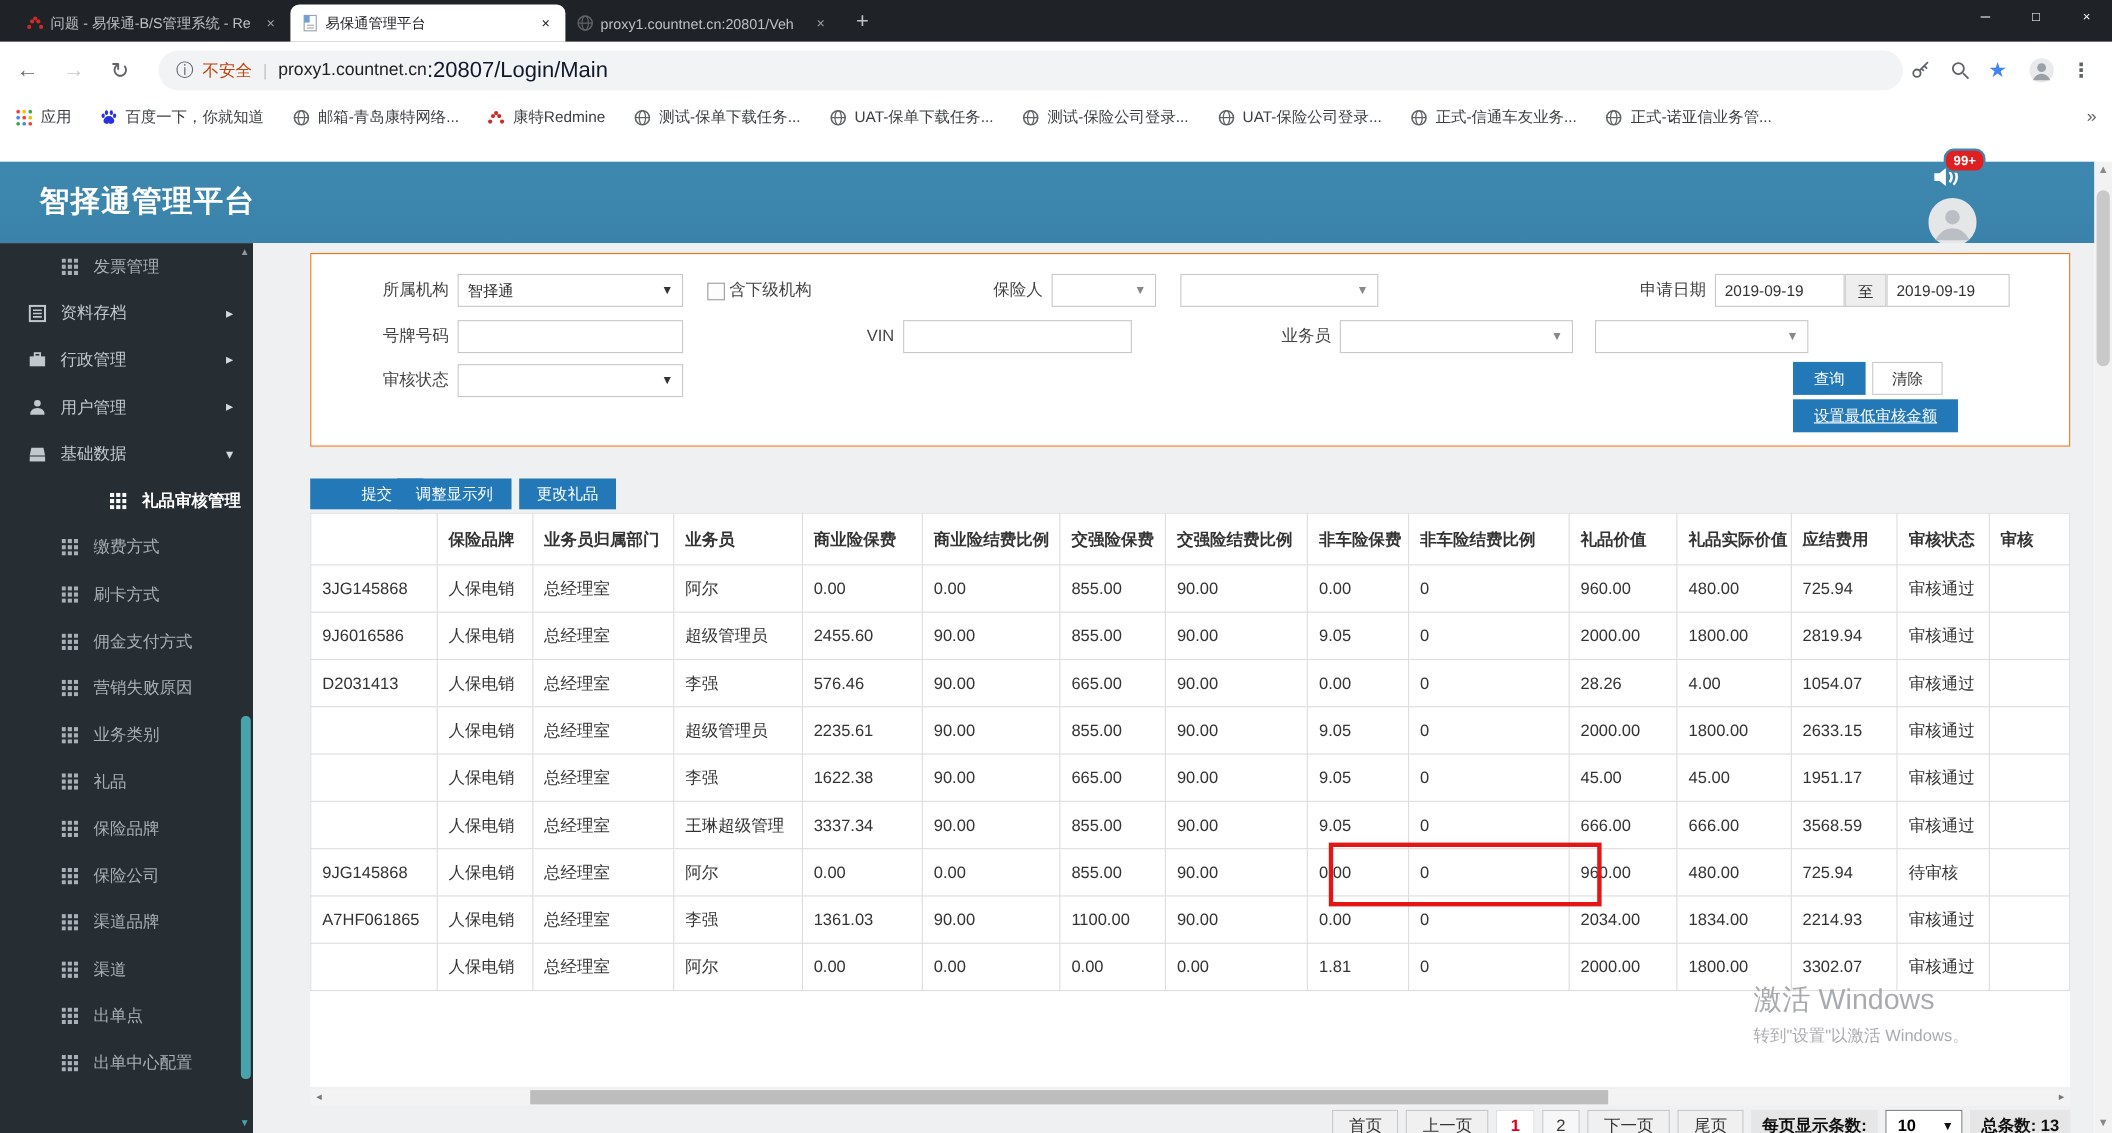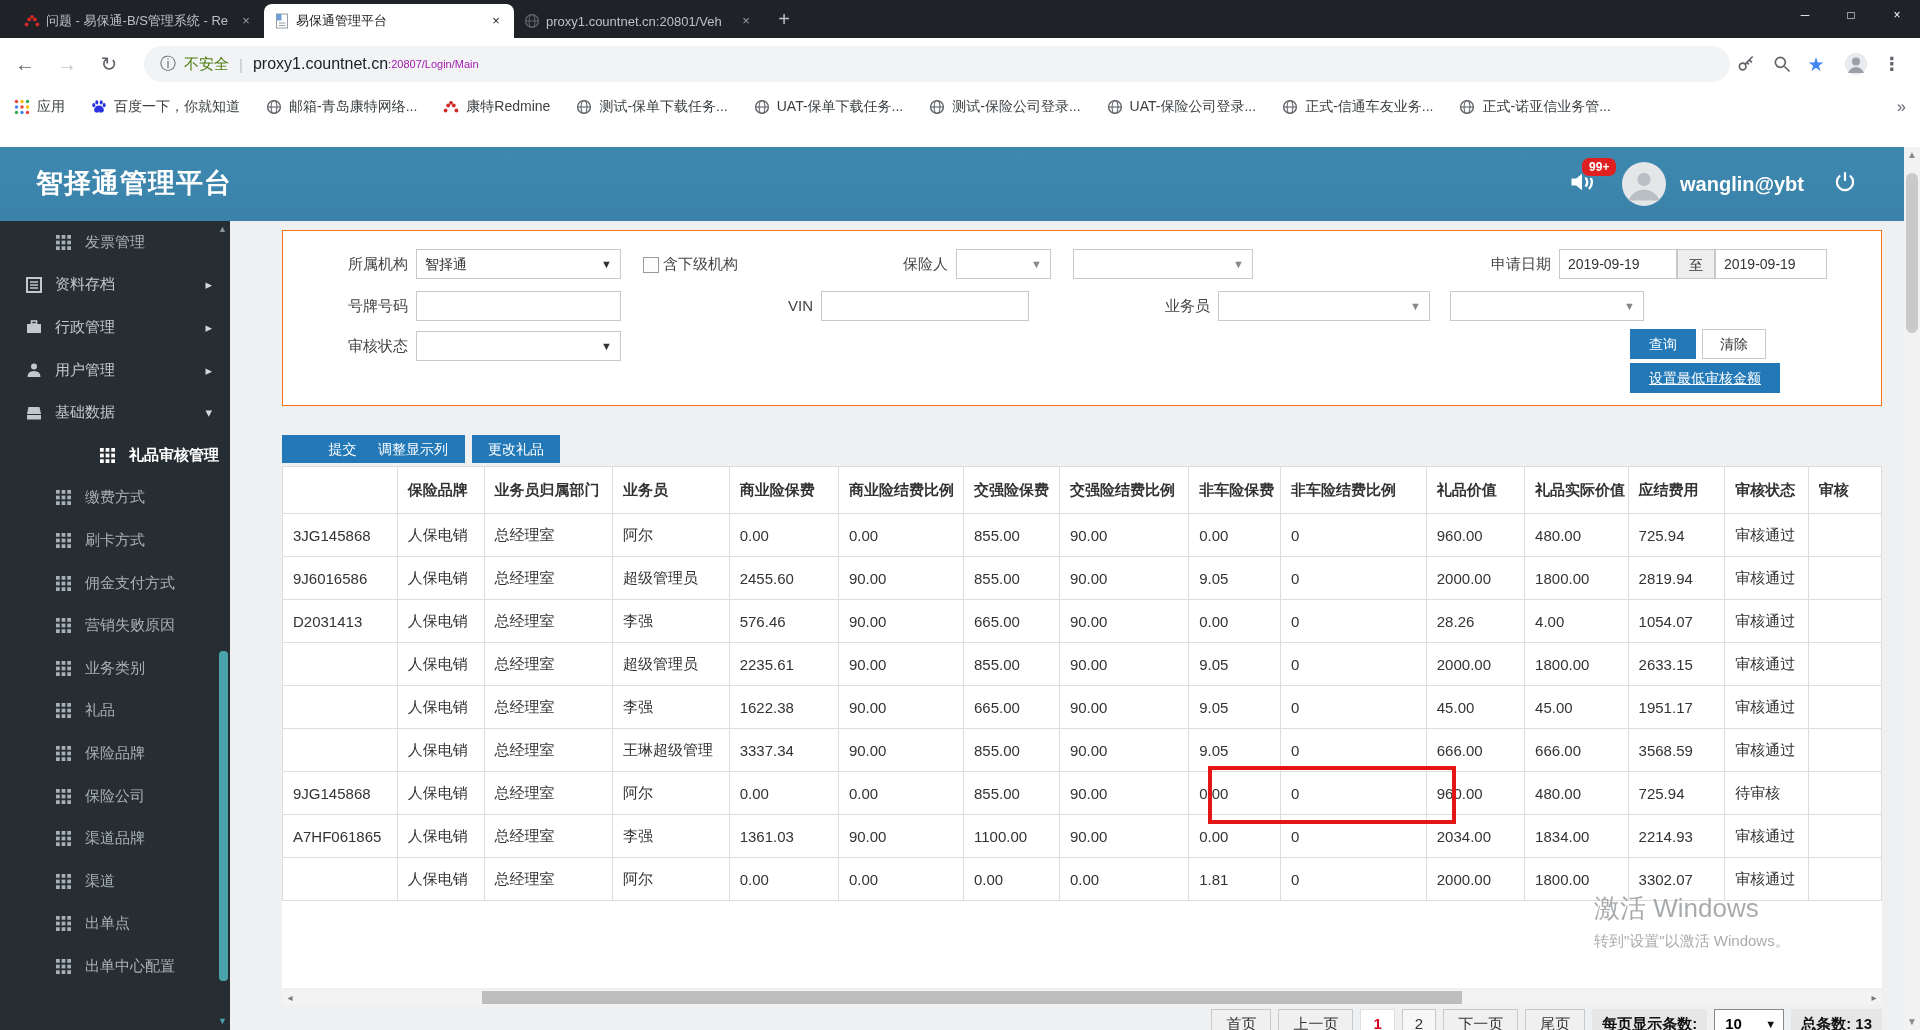--- a/index.html
+++ b/index.html
@@ -18,39 +18,39 @@
   #newtab{width:28px;height:28px;margin:0 0 4px 6px;color:#bdc1c6;font-size:20px;line-height:26px;text-align:center;border-radius:50%;}
   #wincontrols{position:absolute;right:0;top:0;height:30px;display:flex;}
   .winbtn{width:46px;height:30px;color:#fff;font-size:12px;display:flex;align-items:center;justify-content:center;}
 
   
   #toolbar{position:absolute;left:0;top:38px;width:1920px;height:52px;background:#fff;display:flex;align-items:center;}
   .navbtn{width:34px;height:34px;display:flex;align-items:center;justify-content:center;font-size:20px;color:#5f6368;margin-left:8px;}
   .navbtn.disabled{color:#c4c7cb;}
   #addresspill{position:absolute;left:144px;top:8px;width:1586px;height:36px;background:#f1f3f4;border-radius:18px;display:flex;align-items:center;padding:0 16px;box-sizing:border-box;}
   #addresspill .sec-ico{color:#5f6368;font-size:16px;margin-right:8px;}
-  #addresspill .sec-label{color:#4d7c0f;font-size:15px;}
+  #addresspill .sec-label{color:#c2410c;font-size:15px;}
   #addresspill .sep{color:#c0c3c6;margin:0 10px;font-size:15px;}
   #addresspill .url-host{color:#202124;font-size:16px;}
-  #addresspill .url-path{color:#a21caf;font-size:11px;}
+  #addresspill .url-path{color:#0f172a;font-size:20px;}
   .tb-ico{position:absolute;top:14px;width:24px;height:24px;display:flex;align-items:center;justify-content:center;}
   #star-ico{color:#4285f4;font-size:19px;}
   #dots-ico{color:#5f6368;font-size:18px;font-weight:bold;}
 
   
   #bookmarksbar{position:absolute;left:0;top:90px;width:1920px;height:34px;background:#fff;display:flex;align-items:center;padding-left:14px;box-sizing:border-box;}
   .bm{display:flex;align-items:center;margin-right:26px;color:#3c4043;font-size:14px;white-space:nowrap;}
   .bm .bm-ico{display:inline-flex;width:16px;height:16px;margin-right:7px;}
   #bm-more{position:absolute;right:14px;color:#5f6368;font-size:16px;}
   #spacer{position:absolute;left:0;top:124px;width:1920px;height:23px;background:#fff;}
 
   
   #appheader{position:absolute;left:0;top:147px;width:1904px;height:74px;background:linear-gradient(#3e88b0,#3a82a9);}
   #apptitle{position:absolute;left:36px;top:18px;color:#fff;font-size:27px;font-weight:bold;letter-spacing:1px;}
-  #hdr-right{position:absolute;right:46px;top:0;height:74px;display:flex;align-items:center;}
+  #hdr-right{position:absolute;right:46px;top:0;height:74px;display:flex;align-items:center;flex-direction:column;}
   #speaker-wrap{position:relative;margin-right:26px;}
   #badge{position:absolute;top:-12px;left:12px;background:#e02020;color:#fff;font-size:12px;font-weight:bold;padding:2px 7px;border-radius:9px;border:2px solid #3e88b0;}
   #hdr-avatar{margin-right:14px;display:flex;}
   #hdr-user{color:#fff;font-size:20px;font-weight:bold;margin-right:28px;}
 
   
   #sidebar{position:absolute;left:0;top:221px;width:230px;bottom:0;background:#272e33;}
   .side-item{height:42.6px;display:flex;align-items:center;position:relative;color:#c2c9ce;font-size:15px;cursor:pointer;}
   .side-item .s-ico{display:inline-flex;width:17px;margin-left:26px;margin-right:12px;color:inherit;}
   .side-item.indent .s-ico{margin-left:56px;}

